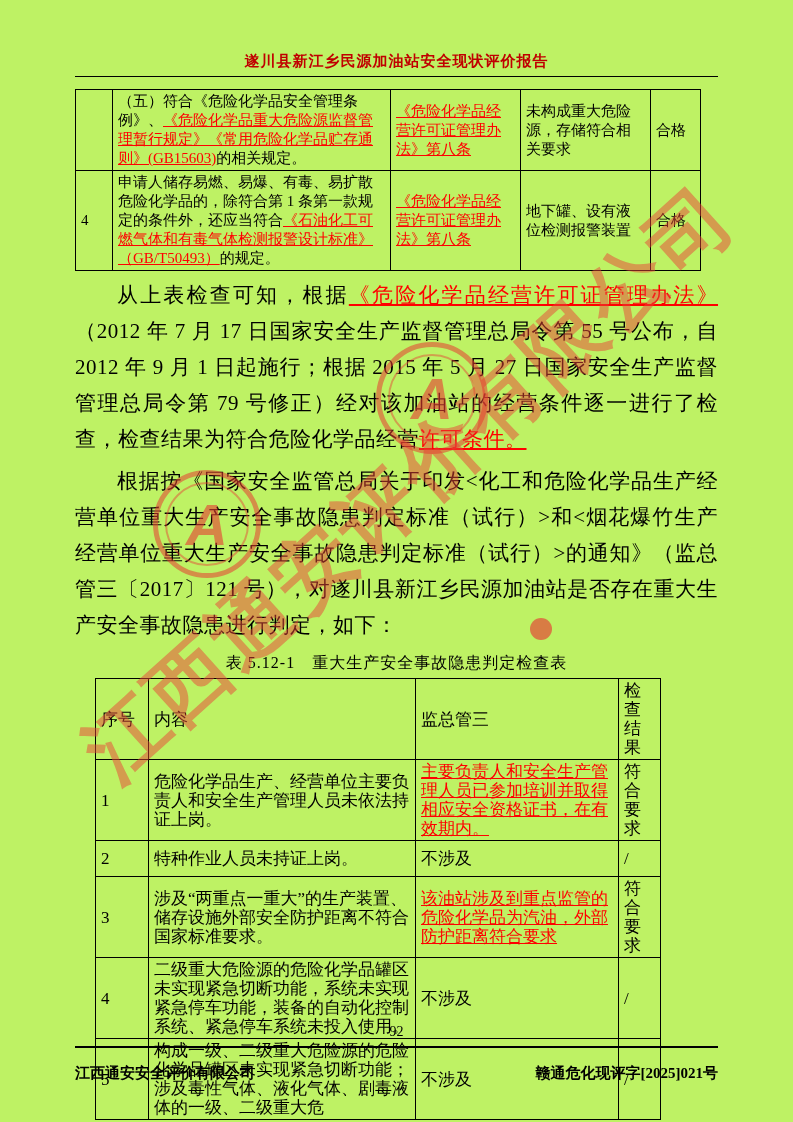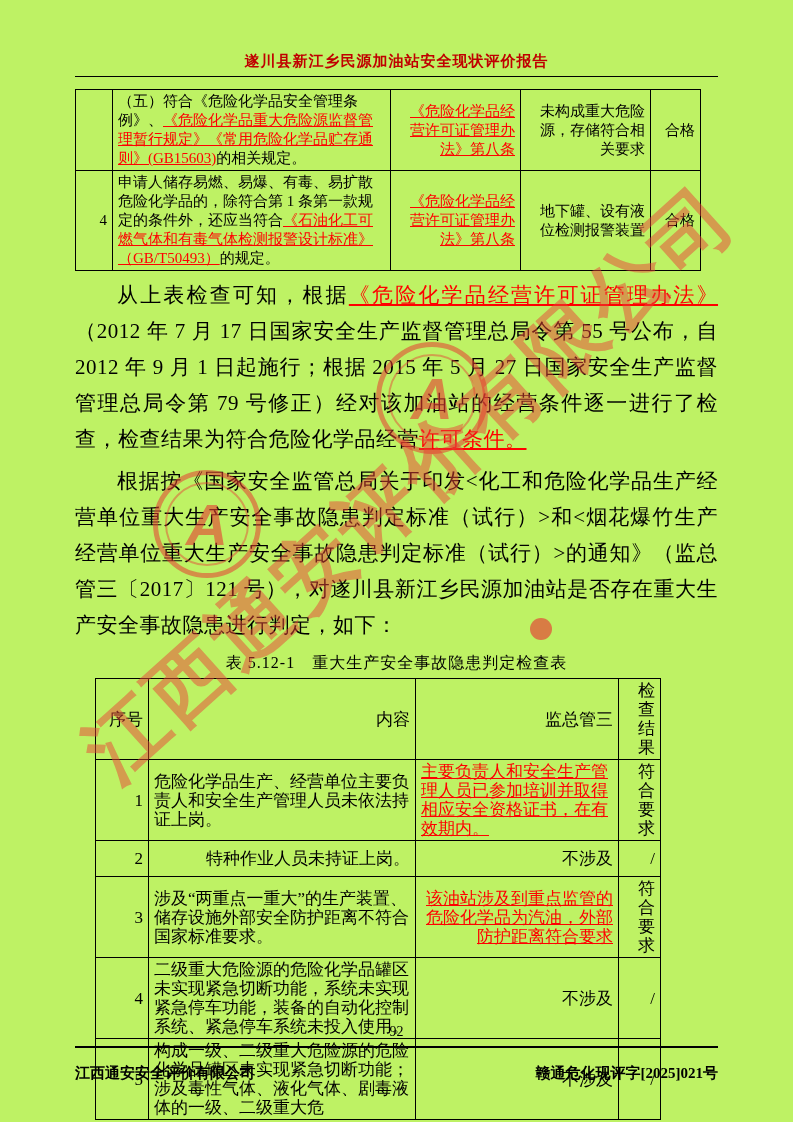--- a/index.html
+++ b/index.html
@@ -19,21 +19,21 @@
   .header-title{
     text-align:center;font-size:15px;font-weight:bold;
     color:#c00000;letter-spacing:1px;
   }
   
   table{border-collapse:collapse;table-layout:fixed;}
   .t1{width:625px;margin-top:12px;font-size:15px;line-height:19px;padding-left:28px;}
   .t1 td{border:1.5px solid #000;padding:2px 5px;vertical-align:middle;}
   .t2{width:565px;margin-left:20px;margin-top:4px;font-size:17px;line-height:19px;}
   .t2 td,.t2 th{border:1.5px solid #000;padding:2px 5px;vertical-align:middle;font-weight:normal;}
-  .c{text-align:right;}
+  .c{text-align:left;}
   .l{text-align:left;}
   .red{color:#f00;}
   .u{text-decoration:underline;}
   
   .para{
     font-size:21px;line-height:36px;text-align:justify;
     margin:6px 0 0 0;text-indent:2em;letter-spacing:0.5px;
   }
   .heading{
     font-size:23px;font-weight:bold;margin:12px 0 2px 0;

